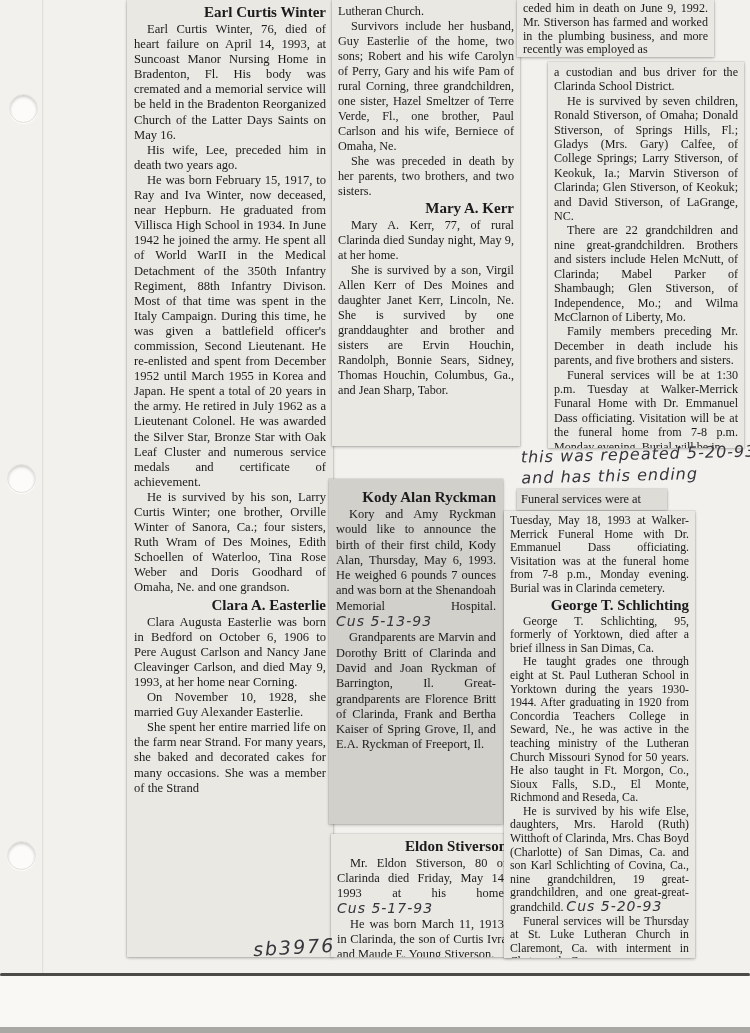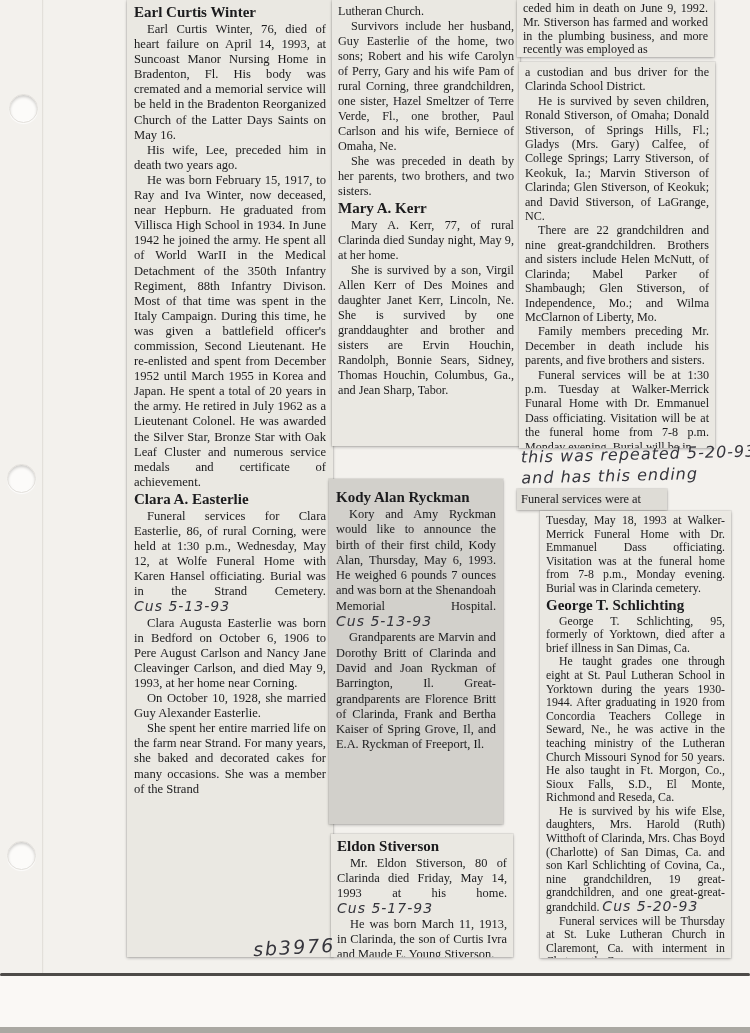--- a/index.html
+++ b/index.html
@@ -38,40 +38,40 @@
     position:absolute;
     background:#eae8e2;
     box-shadow:0 1px 3px rgba(0,0,0,0.28), 0 0 0 1px rgba(0,0,0,0.05);
     box-sizing:border-box;
     overflow:hidden;
     text-align:justify;
   }
   .clip p{margin:0;text-indent:13px;}
   .clip p.noindent{text-indent:0;}
   .headline{
-    margin:0 0 1px 0;text-align:left;font-weight:bold;
+    margin:0 0 1px 0;text-align:right;font-weight:bold;
     font-size:15px;line-height:18px;text-indent:0;
   }
   .c1{left:127px;top:0;width:206px;height:957px;padding:3px 7px;font-size:12.6px;line-height:15.1px;}
   .c2a{left:332px;top:0;width:188px;height:446px;padding:4px 6px;font-size:12.2px;line-height:15px;}
   .kody{
     left:329px;top:479px;width:174px;height:345px;padding:9px 7px;
     font-size:12.4px;line-height:15.3px;
     background-color:#d2d0cb;
     background-image:radial-gradient(#bab8b3 18%,rgba(0,0,0,0) 20%),radial-gradient(#bab8b3 18%,rgba(0,0,0,0) 20%);
     background-size:4px 4px;background-position:0 0,2px 2px;
   }
   .eldon{left:331px;top:834px;width:182px;height:123px;padding:3px 6px;font-size:12.4px;line-height:15px;}
   .c3a{left:517px;top:0;width:197px;height:57px;padding:2px 6px;font-size:12.1px;line-height:13.8px;}
-  .c3b{left:519px;top:62px;width:196px;height:386px;padding:3px 6px;font-size:12.1px;line-height:14.4px;}
+  .c3b{left:548px;top:62px;width:196px;height:386px;padding:3px 6px;font-size:12.1px;line-height:14.4px;}
   .strip{
     left:517px;top:489px;width:150px;height:21px;padding:2px 4px;
     font-size:12.4px;line-height:16px;background:#dedcd6;text-align:left;
   }
-  .c3main{left:540px;top:511px;width:191px;height:447px;padding:3px 6px;font-size:11.8px;line-height:13.6px;}
+  .c3main{left:504px;top:511px;width:191px;height:447px;padding:3px 6px;font-size:11.8px;line-height:13.6px;}
   .hw{
     font-family:"DejaVu Sans",sans-serif;
     font-style:italic;
     color:#35353c;
     white-space:nowrap;
   }
   .hw-inline{font-size:14px;letter-spacing:1px;}
   .hw-note{
     position:absolute;left:521px;top:444px;width:200px;
     font-size:16px;line-height:21px;transform:rotate(-1.5deg);
@@ -90,24 +90,24 @@
   <div class="fold-line"></div>
   <div class="punch-hole" style="left:9px;top:94px;"></div>
   <div class="punch-hole" style="left:7px;top:464px;"></div>
   <div class="punch-hole" style="left:7px;top:841px;"></div>
 
   <div class="clip c1">
     <h3 class="headline">Earl Curtis Winter</h3>
     <p>Earl Curtis Winter, 76, died of heart failure on April 14, 1993, at Suncoast Manor Nursing Home in Bradenton, Fl. His body was cremated and a memorial service will be held in the Bradenton Reorganized Church of the Latter Days Saints on May 16.</p>
     <p>His wife, Lee, preceded him in death two years ago.</p>
     <p>He was born February 15, 1917, to Ray and Iva Winter, now deceased, near Hepburn. He graduated from Villisca High School in 1934. In June 1942 he joined the army. He spent all of World WarII in the Medical Detachment of the 350th Infantry Regiment, 88th Infantry Divison. Most of that time was spent in the Italy Campaign. During this time, he was given a battlefield officer's commission, Second Lieutenant. He re-enlisted and spent from December 1952 until March 1955 in Korea and Japan. He spent a total of 20 years in the army. He retired in July 1962 as a Lieutenant Colonel. He was awarded the Silver Star, Bronze Star with Oak Leaf Cluster and numerous service medals and certificate of achievement.</p>
+    <p>He is survived by his son, Larry Curtis Winter; one brother, Orville Winter of Sanora, Ca.; four sisters, Ruth Wram of Des Moines, Edith Schoellen of Waterloo, Tina Rose Weber and Doris Goodhard of Omaha, Ne. and one grandson.</p>
     <h3 class="headline">Clara A. Easterlie</h3>
-    <p><span>Funeral services for Clara Easterlie, 86, of rural Corning, were held at 1:30 p.m., Wednesday, May 12, at Wolfe Funeral Home with Karen Hansel officiating. Burial was in the Strand Cemetery.</span> <span class="hw hw-inline">Cus 5-13-93</span></p>
     <p>Clara Augusta Easterlie was born in Bedford on October 6, 1906 to Pere August Carlson and Nancy Jane Cleavinger Carlson, and died May 9, 1993, at her home near Corning.</p>
-    <p>On October 10, 1928, she married Guy Alexander Easterlie.</p>
+    <p>On November 10, 1928, she married Guy Alexander Easterlie.</p>
     <p>She spent her entire married life on the farm near Strand. For many years, she baked and decorated cakes for many occasions. She was a member of the Strand</p>
   </div>
 
   <div class="clip c2a">
     <p class="noindent">Lutheran Church.</p>
     <p>Survivors include her husband, Guy Easterlie of the home, two sons; Robert and his wife Carolyn of Perry, Gary and his wife Pam of rural Corning, three grandchildren, one sister, Hazel Smeltzer of Terre Verde, Fl., one brother, Paul Carlson and his wife, Berniece of Omaha, Ne.</p>
     <p>She was preceded in death by her parents, two brothers, and two sisters.</p>
     <h3 class="headline">Mary A. Kerr</h3>
     <p>Mary A. Kerr, 77, of rural Clarinda died Sunday night, May 9, at her home.</p>
     <p><span>She is survived by a son, Virgil Allen Kerr of Des Moines and daughter Janet Kerr, Lincoln, Ne. She is survived by one granddaughter and brother and sisters are Ervin Houchin, Randolph, Bonnie Sears, Sidney, Thomas Houchin, Columbus, Ga., and Jean Sharp, Tabor.</span> </p>

